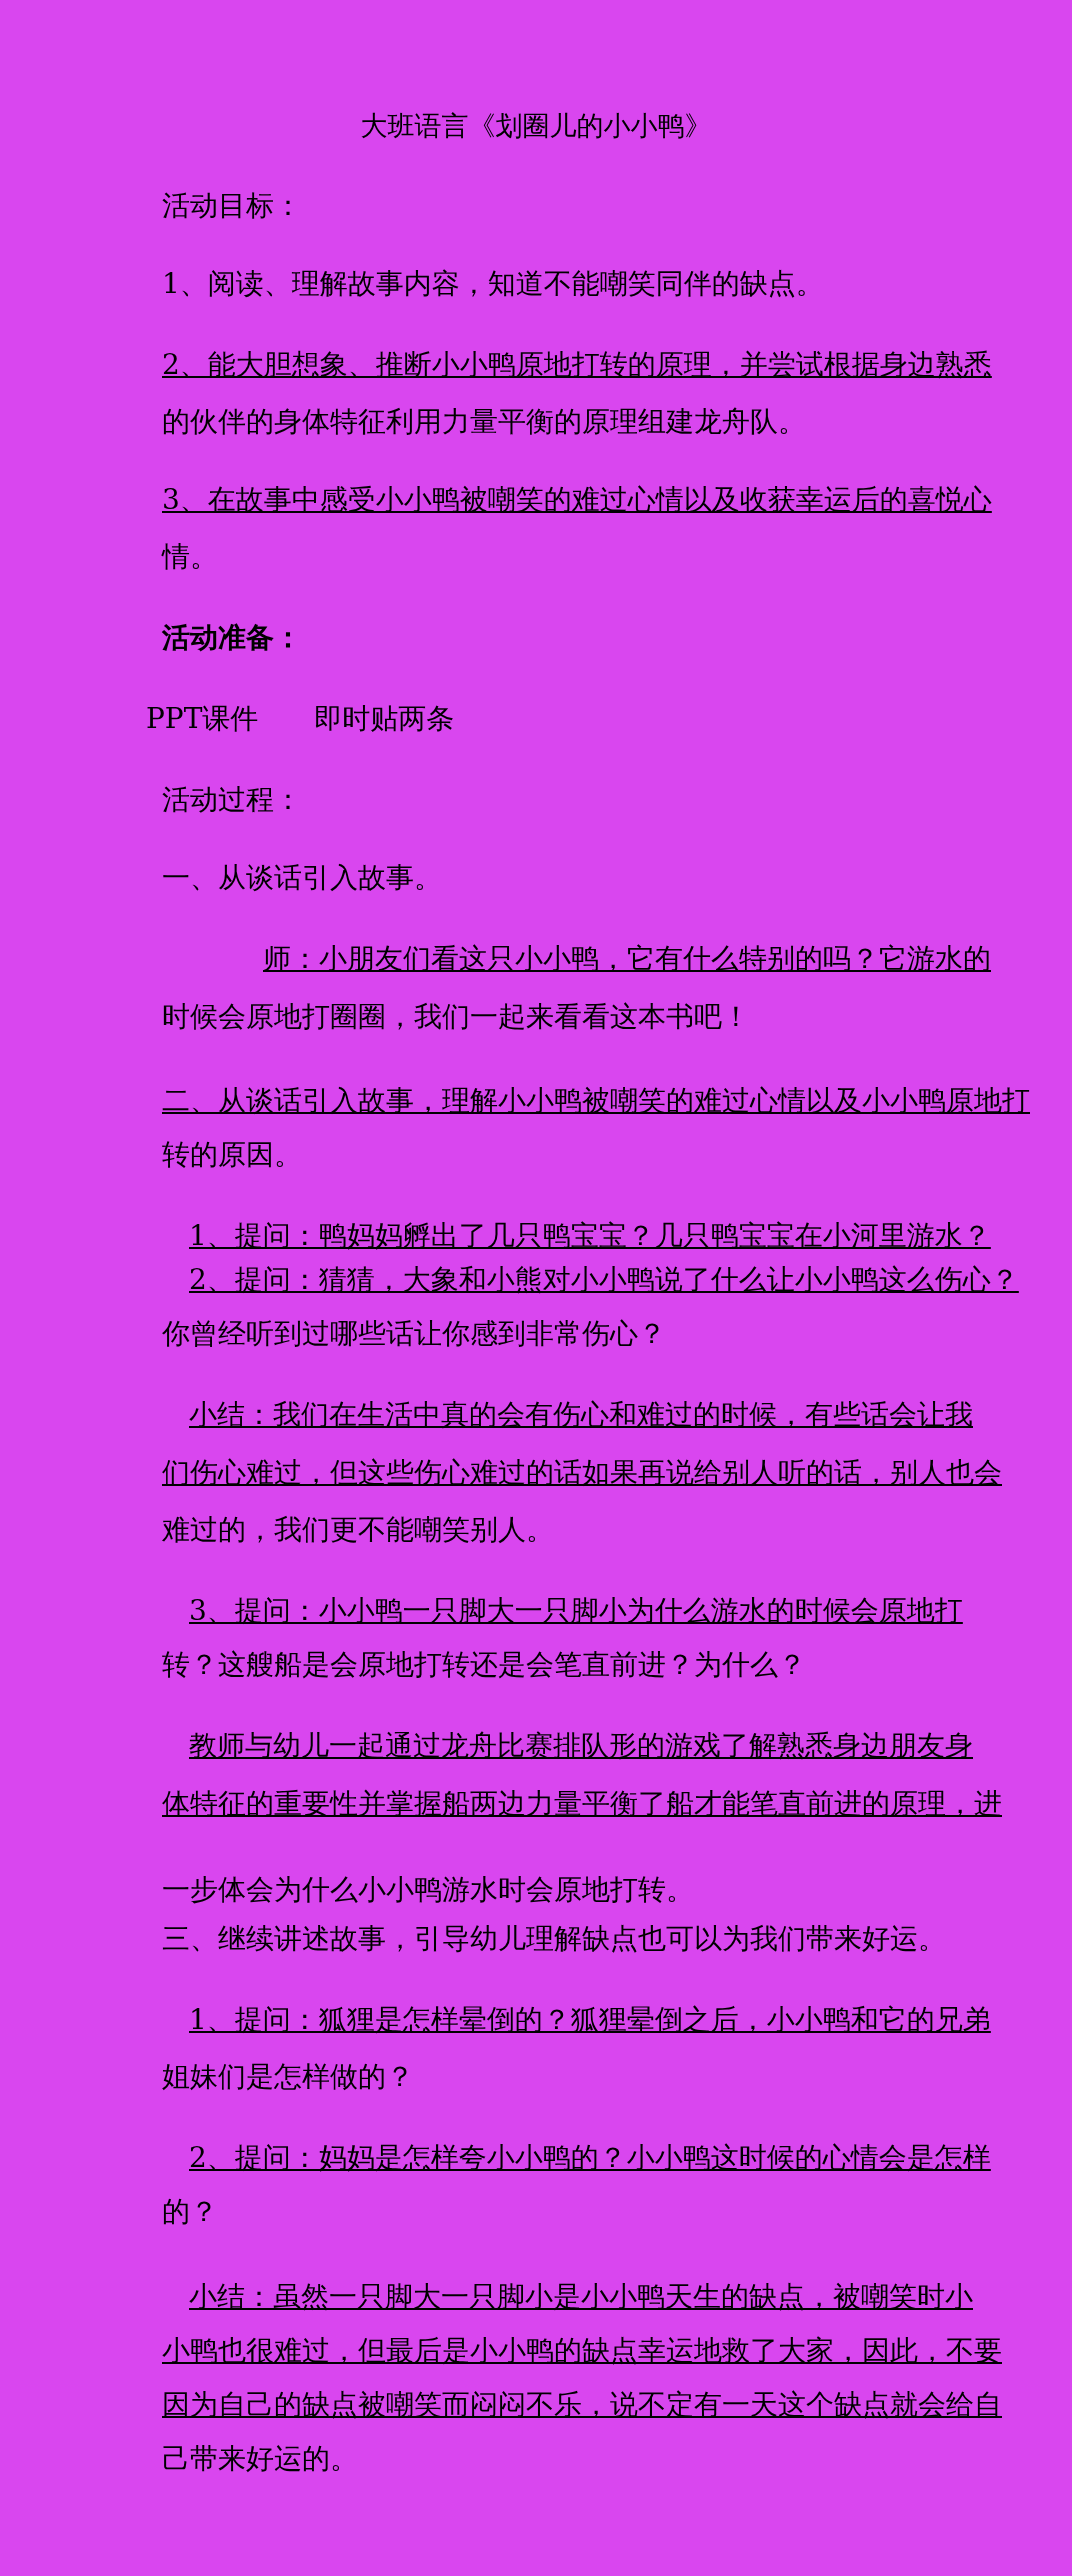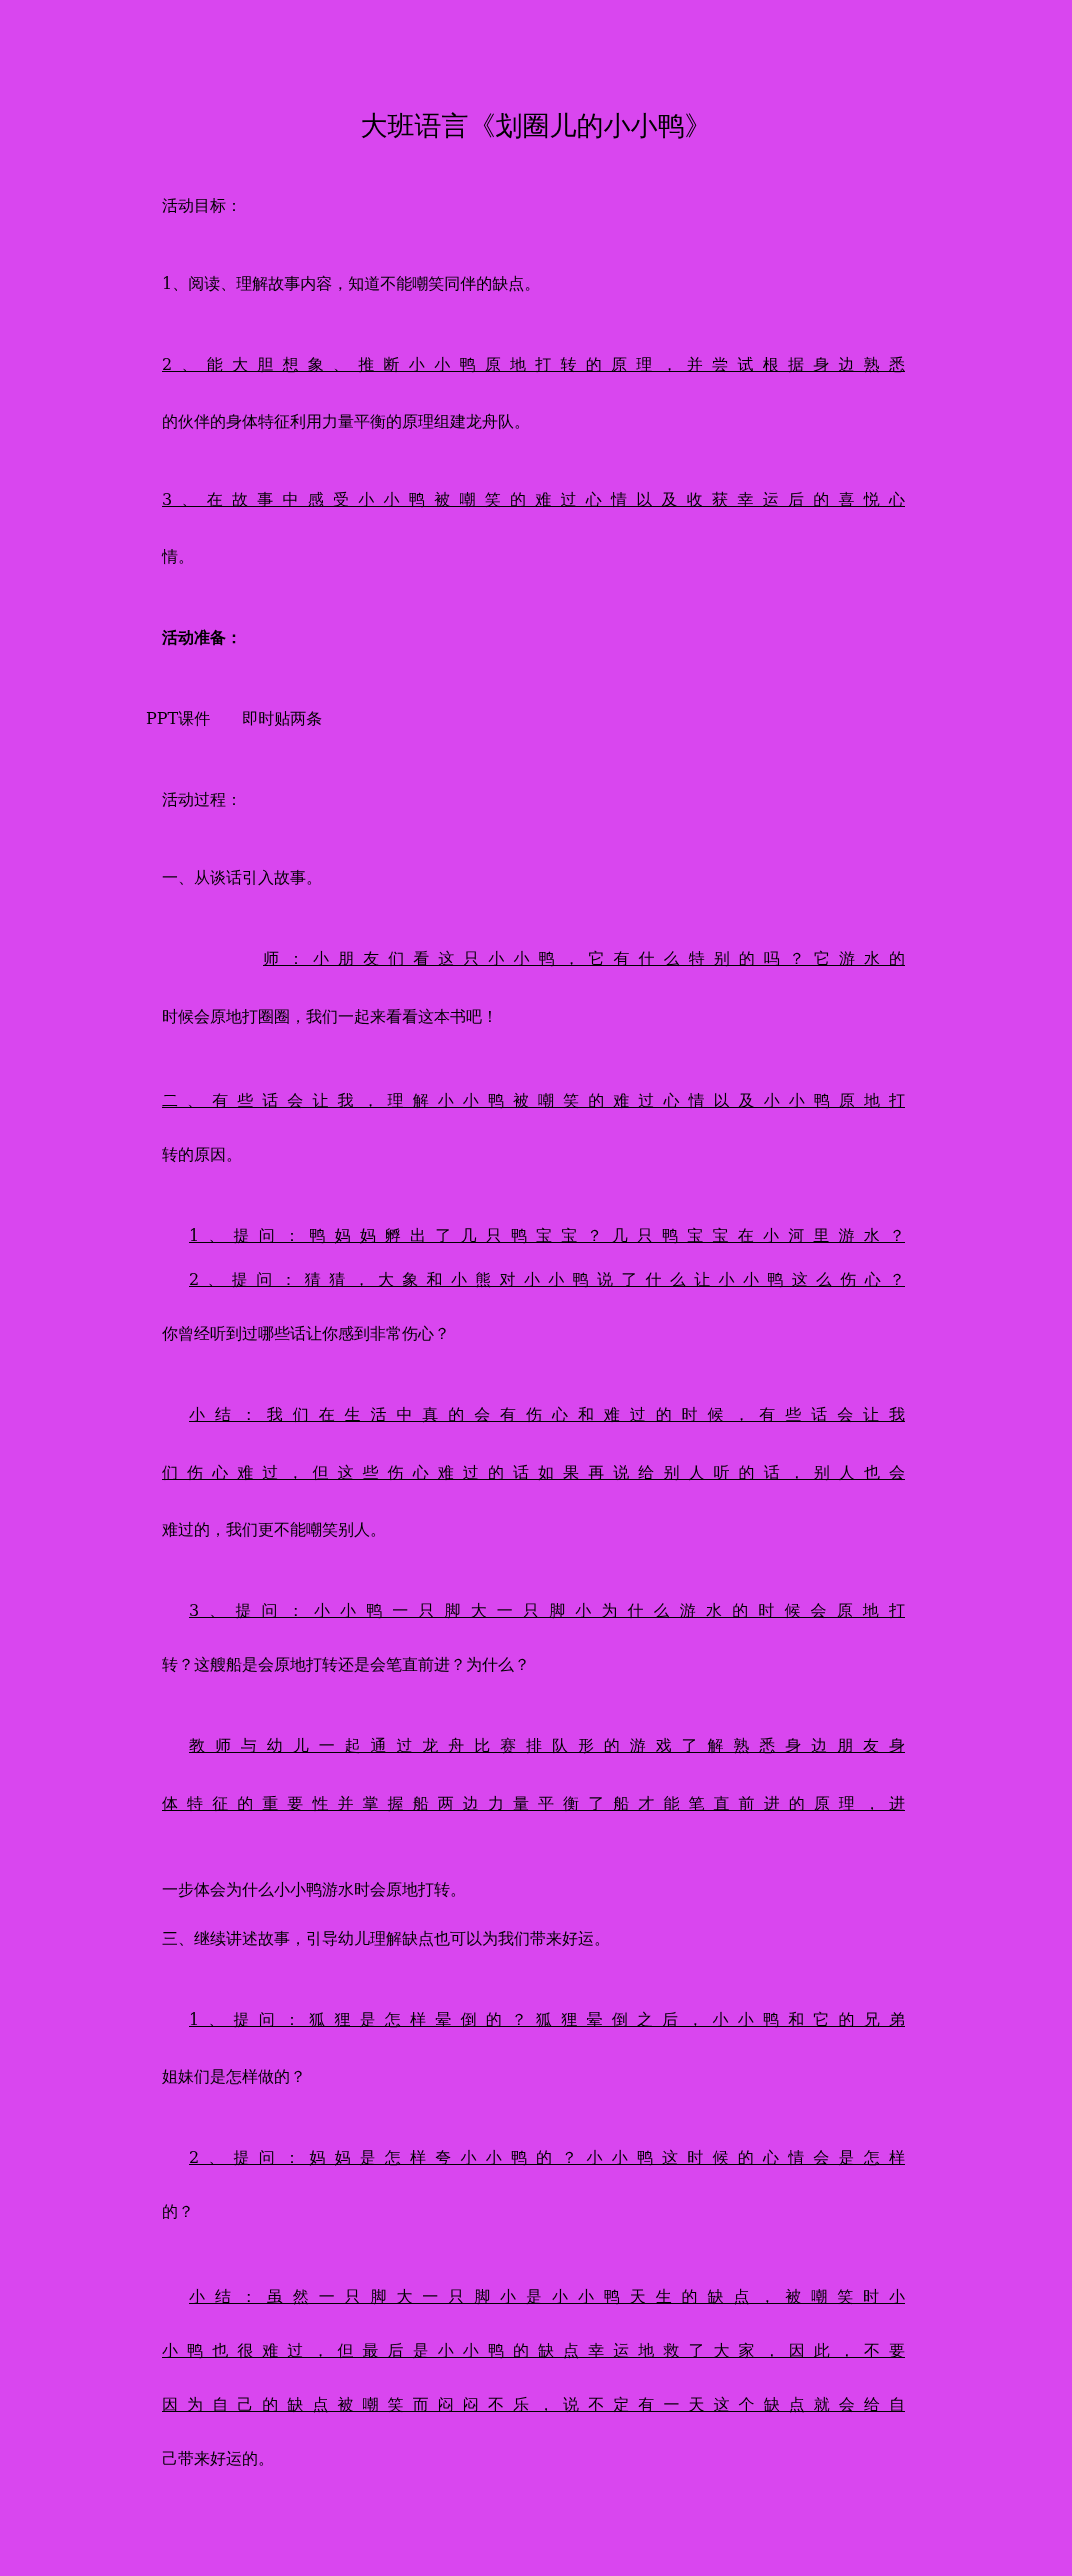--- a/index.html
+++ b/index.html
@@ -1,20 +1,20 @@
 <!DOCTYPE html>
 <html style="font-size:10.8px"><head>
 <meta charset="utf-8">
 <style>
   html, body { margin: 0; padding: 0; background: #ffffff; }
   body { width: 1072px; height: 2576px; position: relative; overflow: hidden;
          font-family: "DejaVu Serif", "Liberation Serif", serif; color: #000; }
   .page { position: absolute; left: 0; top: 0; width: 1072px; height: 2576px; background: #d946ef; }
   .line { position: absolute; left: 162px; height: 32px; line-height: 32px;
-          font-size: 16px; white-space: nowrap; }
+          font-size: 28px; white-space: nowrap; }
   .full { width: 743px; text-align: justify; text-align-last: justify; text-decoration: underline; }
   .title { position: absolute; left: 0; width: 1072px; text-align: center;
            font-size: 27px; line-height: 35px; top: 108px; }
 </style>
 </head>
 <body>
 
 <div class="page">
   <div class="title">大班语言《划圈儿的小小鸭》</div>
   <div id="lines">
@@ -23,21 +23,21 @@
       <div class="line full" style="top: 349px; left: 162px; width: 743px;">2、能大胆想象、推断小小鸭原地打转的原理，并尝试根据身边熟悉</div>
       <div class="line" style="top: 406px; left: 162px;">的伙伴的身体特征利用力量平衡的原理组建龙舟队。</div>
       <div class="line full" style="top: 484px; left: 162px; width: 743px;">3、在故事中感受小小鸭被嘲笑的难过心情以及收获幸运后的喜悦心</div>
       <div class="line" style="top: 541px; left: 162px;">情。</div>
       <div class="line" style="top: 622px; left: 162px; font-weight: bold;">活动准备：</div>
       <div class="line" style="top: 703px; left: 146px;">PPT课件　　即时贴两条</div>
       <div class="line" style="top: 784px; left: 162px;">活动过程：</div>
       <div class="line" style="top: 862px; left: 162px;">一、从谈话引入故事。</div>
       <div class="line full" style="top: 943px; left: 263px; width: 642px;">师：小朋友们看这只小小鸭，它有什么特别的吗？它游水的</div>
       <div class="line" style="top: 1001px; left: 162px;">时候会原地打圈圈，我们一起来看看这本书吧！</div>
-      <div class="line full" style="top: 1085px; left: 162px; width: 743px;">二、有些话会让我，理解小小鸭被嘲笑的难过心情以及小小鸭原地打</div>
+      <div class="line full" style="top: 1085px; left: 162px; width: 743px;">二、从谈话引入故事，理解小小鸭被嘲笑的难过心情以及小小鸭原地打</div>
       <div class="line" style="top: 1139px; left: 162px;">转的原因。</div>
       <div class="line full" style="top: 1220px; left: 189px; width: 716px;">1、提问：鸭妈妈孵出了几只鸭宝宝？几只鸭宝宝在小河里游水？</div>
       <div class="line full" style="top: 1264px; left: 189px; width: 716px;">2、提问：猜猜，大象和小熊对小小鸭说了什么让小小鸭这么伤心？</div>
       <div class="line" style="top: 1318px; left: 162px;">你曾经听到过哪些话让你感到非常伤心？</div>
       <div class="line full" style="top: 1399px; left: 189px; width: 716px;">小结：我们在生活中真的会有伤心和难过的时候，有些话会让我</div>
       <div class="line full" style="top: 1457px; left: 162px; width: 743px;">们伤心难过，但这些伤心难过的话如果再说给别人听的话，别人也会</div>
       <div class="line" style="top: 1514px; left: 162px;">难过的，我们更不能嘲笑别人。</div>
       <div class="line full" style="top: 1595px; left: 189px; width: 716px;">3、提问：小小鸭一只脚大一只脚小为什么游水的时候会原地打</div>
       <div class="line" style="top: 1649px; left: 162px;">转？这艘船是会原地打转还是会笔直前进？为什么？</div>
       <div class="line full" style="top: 1730px; left: 189px; width: 716px;">教师与幼儿一起通过龙舟比赛排队形的游戏了解熟悉身边朋友身</div>

